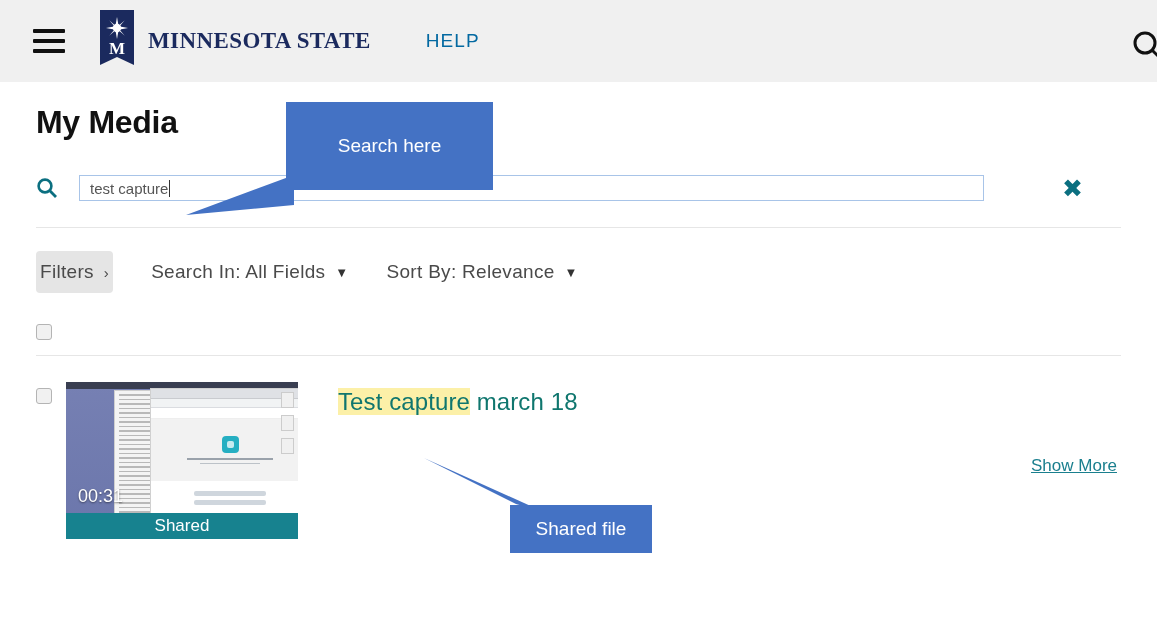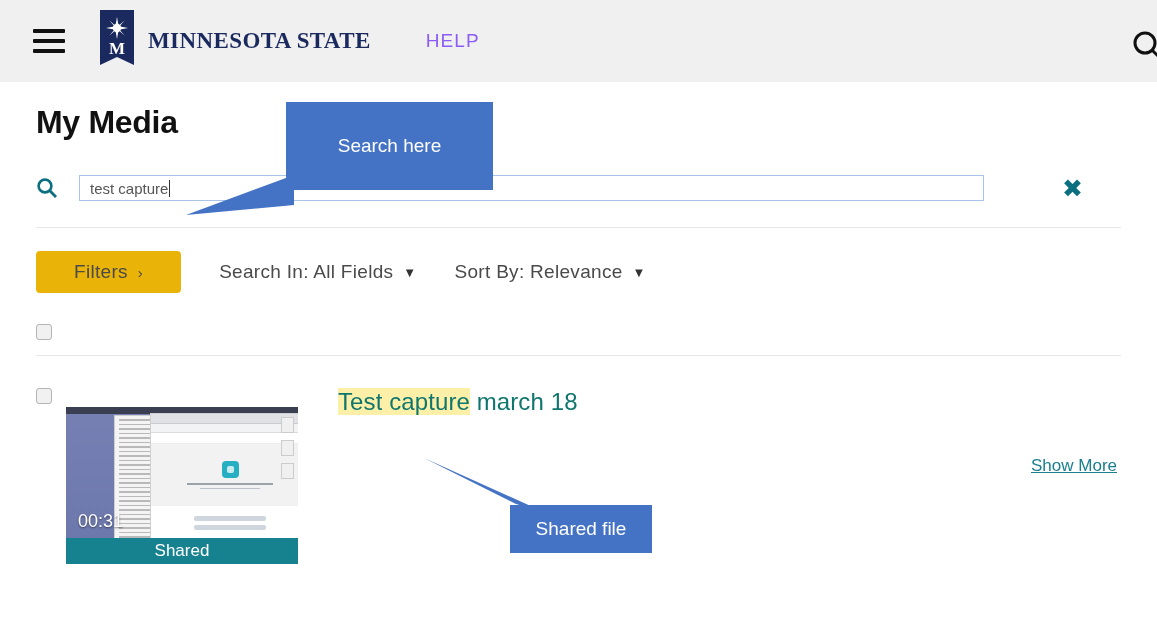--- a/index.html
+++ b/index.html
@@ -47,21 +47,21 @@
   }
   .brand-mark {
     width: 34px;
     height: 62px;
     position: relative;
   }
   .help-link {
     margin-left: 55px;
     font-size: 19px;
     letter-spacing: 1.1px;
-    color: #8b5cf6;
+    color: #0369a1;
     font-family: "Liberation Sans", sans-serif;
     cursor: pointer;
   }
   .header-right {
     position: absolute;
     right: -6px;
     top: 29px;
   }
 
   
@@ -133,26 +133,26 @@
   }
 
   
   .filter-row {
     display: flex;
     align-items: center;
     margin-top: 23px;
     height: 42px;
   }
   .filters-pill {
-    background: #eab308;
+    background: #e5e5e5;
     border-radius: 4px;
     height: 42px;
     display: flex;
     align-items: center;
-    padding: 0 38px;
+    padding: 0 4px;
     font-size: 19px;
     color: #4a4a4a;
     cursor: pointer;
     letter-spacing: 0.3px;
   }
   .filters-pill .chev {
     margin-left: 10px;
     font-size: 15px;
     color: #4a4a4a;
   }
@@ -200,21 +200,20 @@
   
   .thumb {
     width: 232px;
     height: 157px;
     margin-left: 14px;
     position: relative;
     overflow: hidden;
     background: #6e7aad;
     cursor: pointer;
     flex: 0 0 auto;
-    margin-top: 25px;
   }
   .thumb-desktop {
     position: absolute;
     inset: 0;
     background: linear-gradient(180deg, #7680b3 0%, #6b76ab 100%);
   }
   .thumb-topbar {
     position: absolute;
     top: 0; left: 0; right: 0;
     height: 7px;

